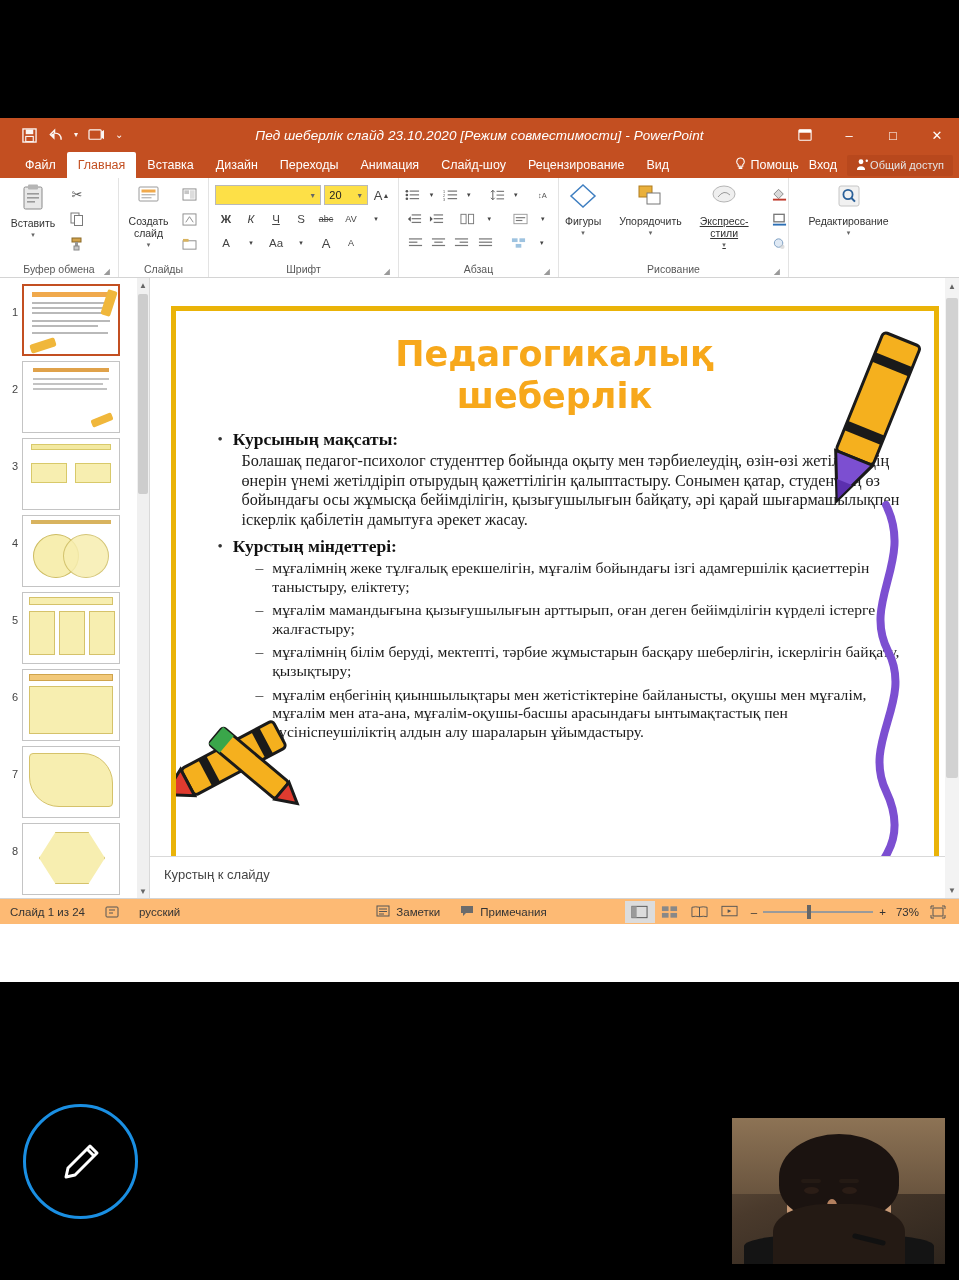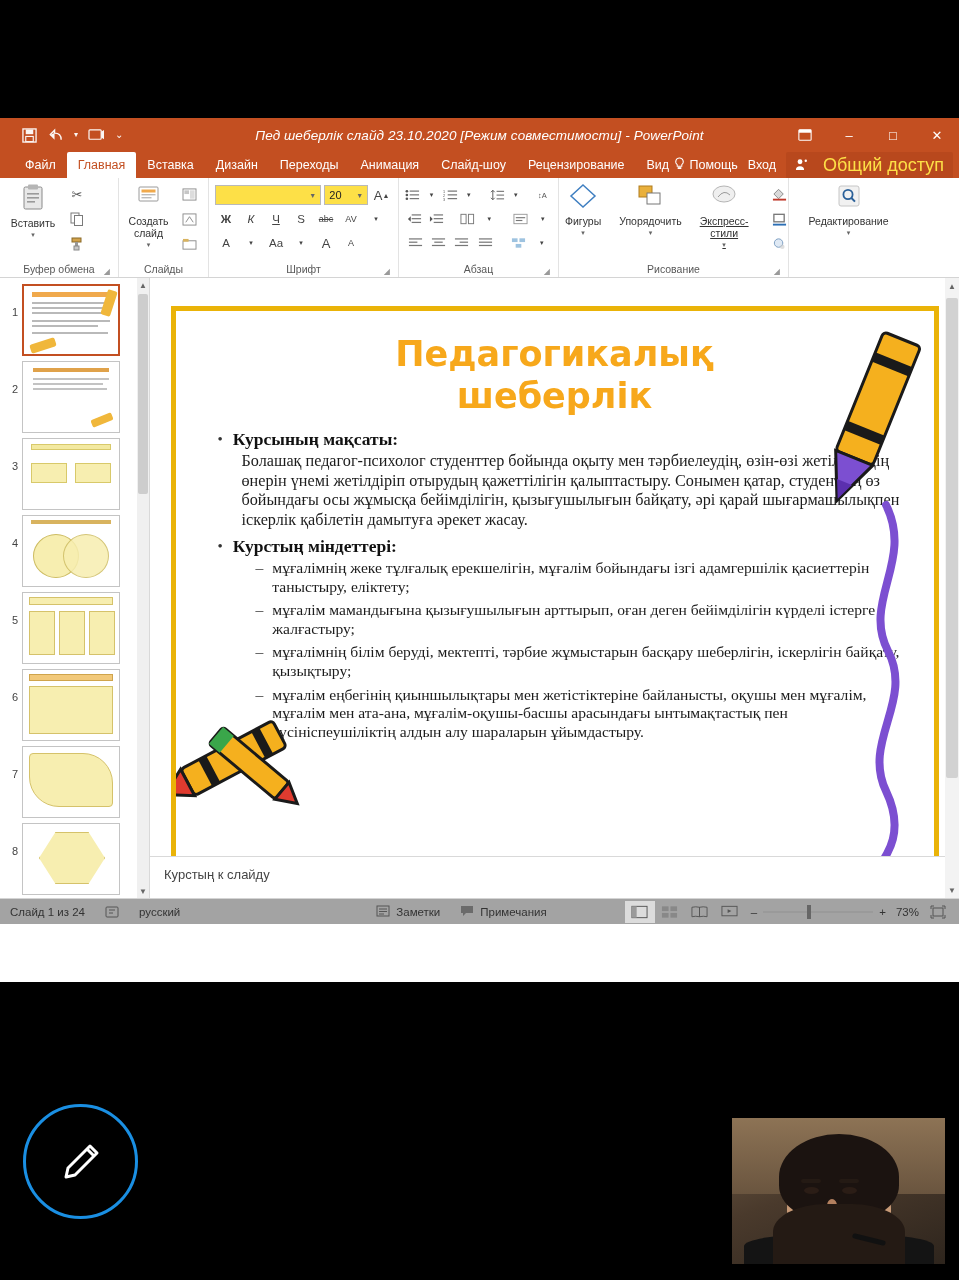--- a/index.html
+++ b/index.html
@@ -32,22 +32,22 @@
   .ribbon-tabs {
     height:26px; background:#c34f21; display:flex; align-items:stretch; padding-left:14px; position:relative;
   }
   .rtab {
     color:#fff; font-size:12.5px; padding:4px 11px 3px; line-height:18px; white-space:nowrap;
   }
   .rtab.active { background:#fff; color:#c34f21; border-radius:2px 2px 0 0; }
   .ribbon-right { position:absolute; right:6px; top:0; height:26px; display:flex; align-items:center; gap:10px; }
   .help-item { color:#fff; font-size:12.5px; display:flex; align-items:center; gap:5px; }
   .share-btn {
-    background:#b8481d; color:#fde047; font-size:18px; padding:3px 9px; border-radius:2px;
-    display:flex; align-items:center; gap:15px;
+    background:#b8481d; color:#e5e5e5; font-size:11px; padding:3px 9px; border-radius:2px;
+    display:flex; align-items:center; gap:1px;
   }
   
   .ribbon {
     height:100px; background:#fff; border-bottom:1px solid #d4d4d4; display:flex; position:relative;
   }
   .rgroup { position:relative; padding:3px 6px 0; display:flex; flex-direction:column; }
   .rgroup + .rgroup { border-left:1px solid #e3e3e3; }
   .rgroup-body { flex:1; display:flex; align-items:flex-start; gap:4px; padding-top:2px; }
   .rgroup-label {
     font-size:10.5px; color:#585858; text-align:center; padding-bottom:2px; position:relative;
@@ -93,21 +93,21 @@
     width:768px; height:578px; margin-top:28px; background:#fff; border:5px solid #eab308; position:relative; overflow:hidden;
   }
   .notes { position:absolute; left:0; bottom:0; width:100%; height:42px; border-top:1px solid #d9d9d9; background:#fff; }
   .notes span { font-size:13px; color:#444; padding:10px 0 0 14px; display:block; }
   .right-scroll { position:absolute; right:0; top:0; width:14px; height:100%; background:#f3f3f3; }
   .right-scroll .bar { position:absolute; top:20px; left:1px; width:12px; height:480px; background:#d2d2d2; border-radius:2px; }
   .right-scroll .up,.right-scroll .dn { position:absolute; left:0; width:14px; height:16px; font-size:8px; color:#666; display:flex; align-items:center; justify-content:center; }
   .right-scroll .up{top:0;} .right-scroll .dn{bottom:0;}
   
   .statusbar {
-    height:26px; background:#a3a3a3; border-top:1px solid #d4d4d4; display:flex; align-items:center;
+    height:26px; background:#fdba74; border-top:1px solid #d4d4d4; display:flex; align-items:center;
     font-size:11.5px; color:#333; gap:0; position:relative;
   }
   .sb { padding:0 10px; display:flex; align-items:center; gap:6px; height:26px; }
   .sb-right { position:absolute; right:0; display:flex; align-items:center; height:26px; }
   .viewbtn { width:30px; height:22px; display:flex; align-items:center; justify-content:center; color:#555; }
   .viewbtn.active { background:#dcdcdc; }
   .zoomtrack { width:110px; height:2px; background:#9a9a9a; position:relative; }
   .zoomthumb { position:absolute; top:-6px; left:44px; width:4px; height:14px; background:#666; }
   
   .slide-title {

